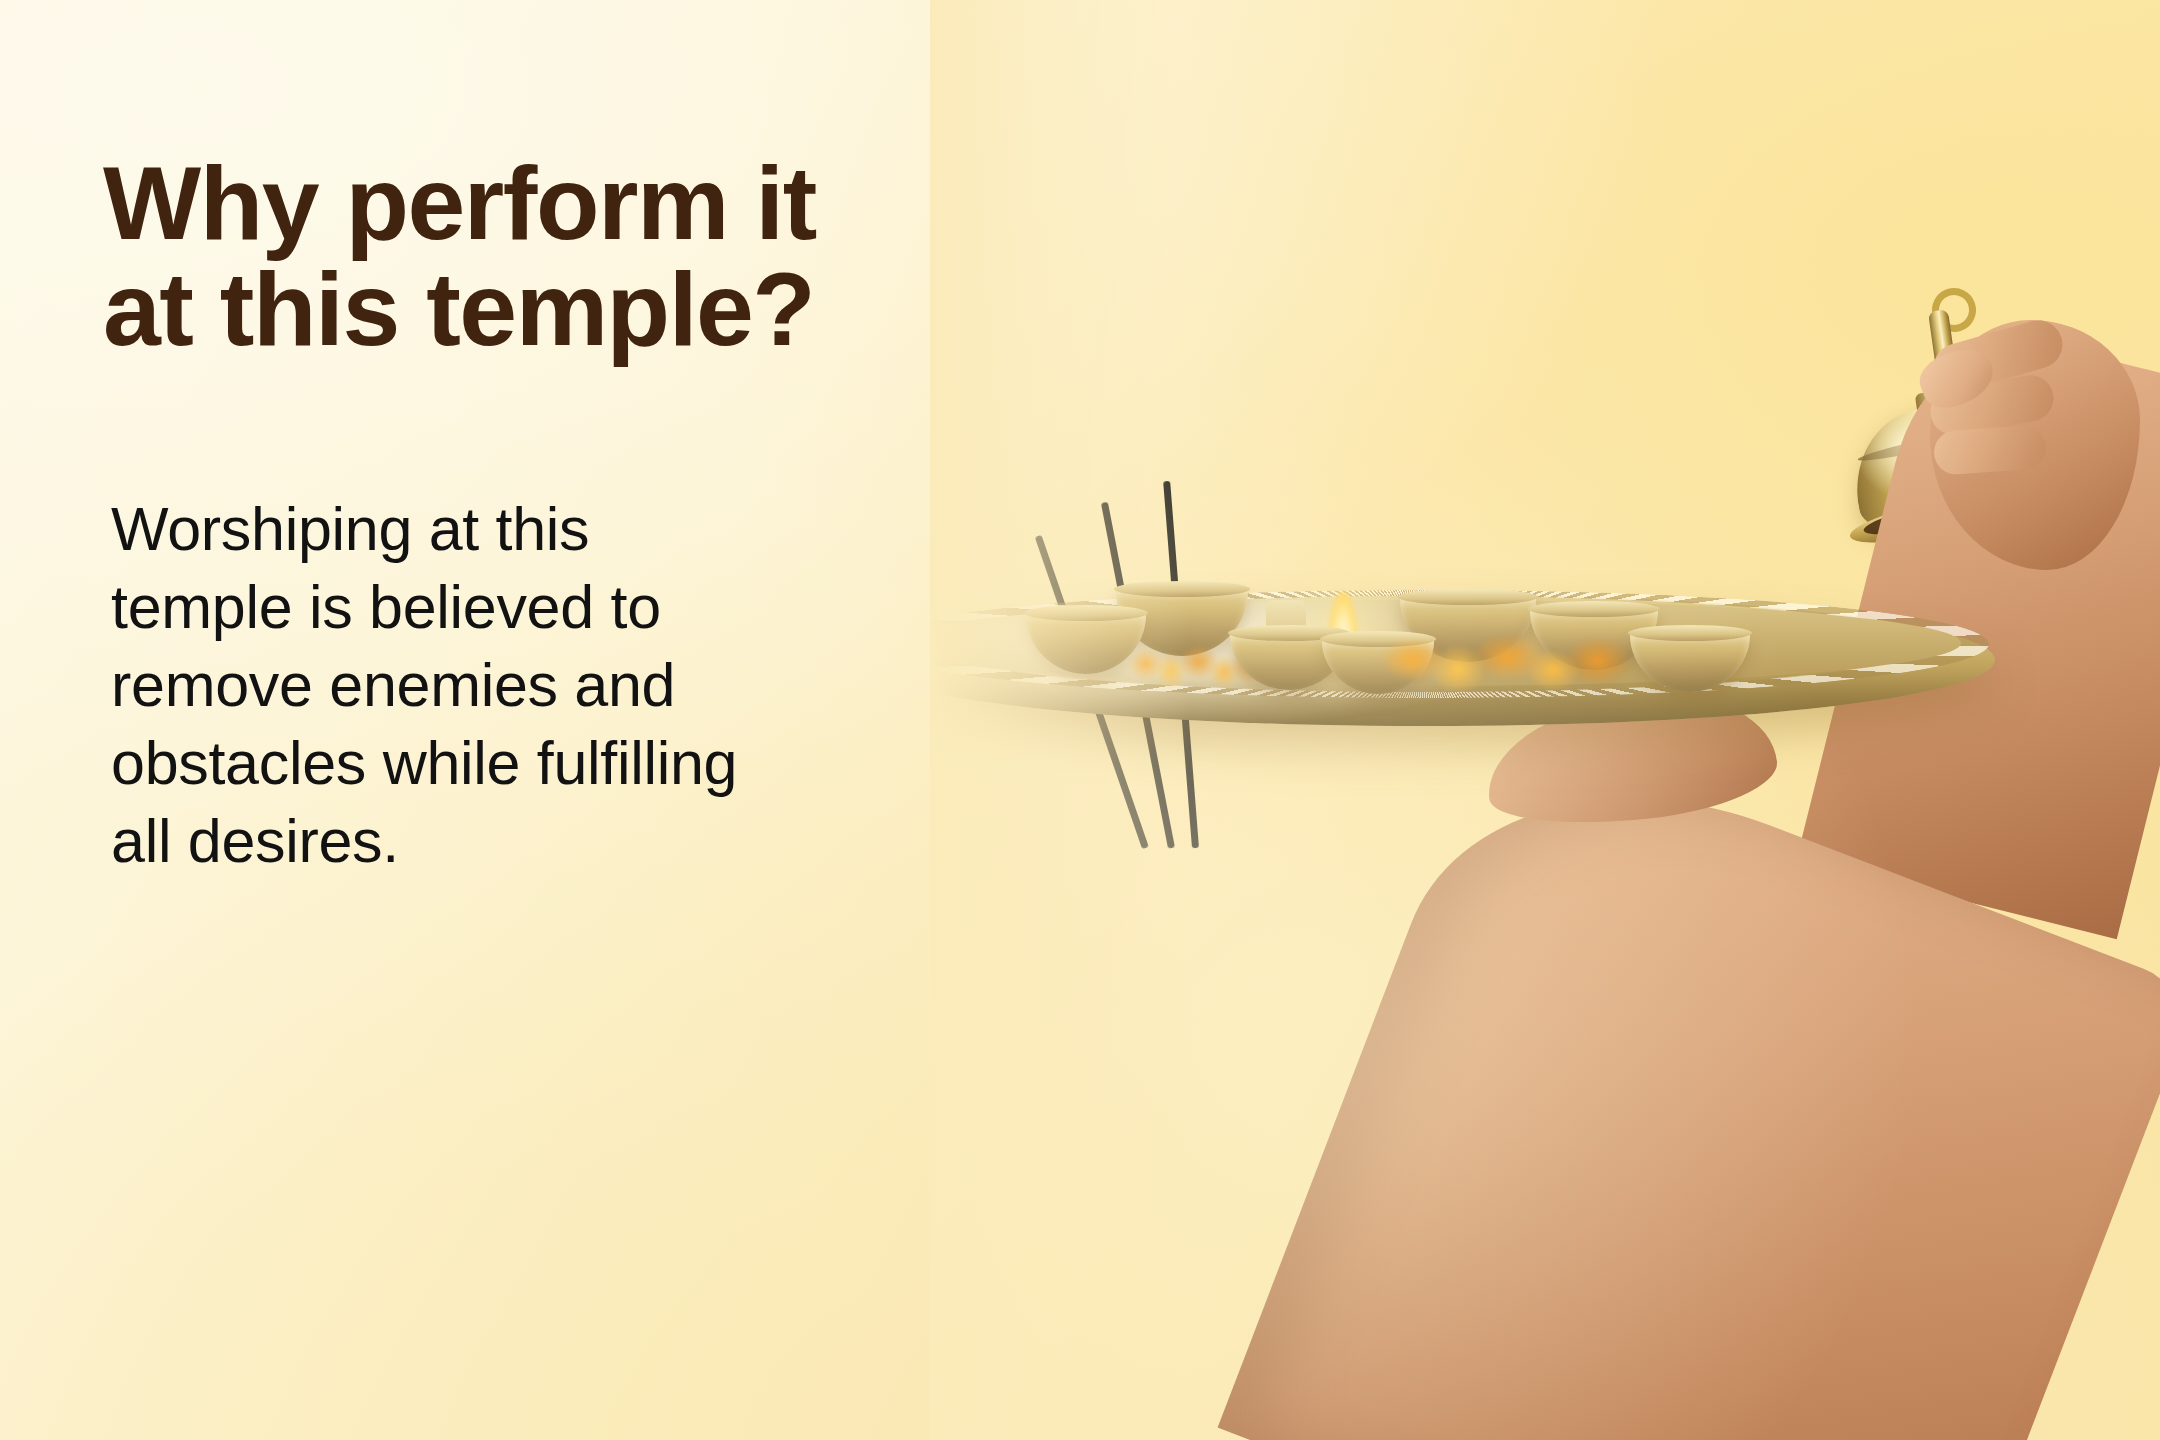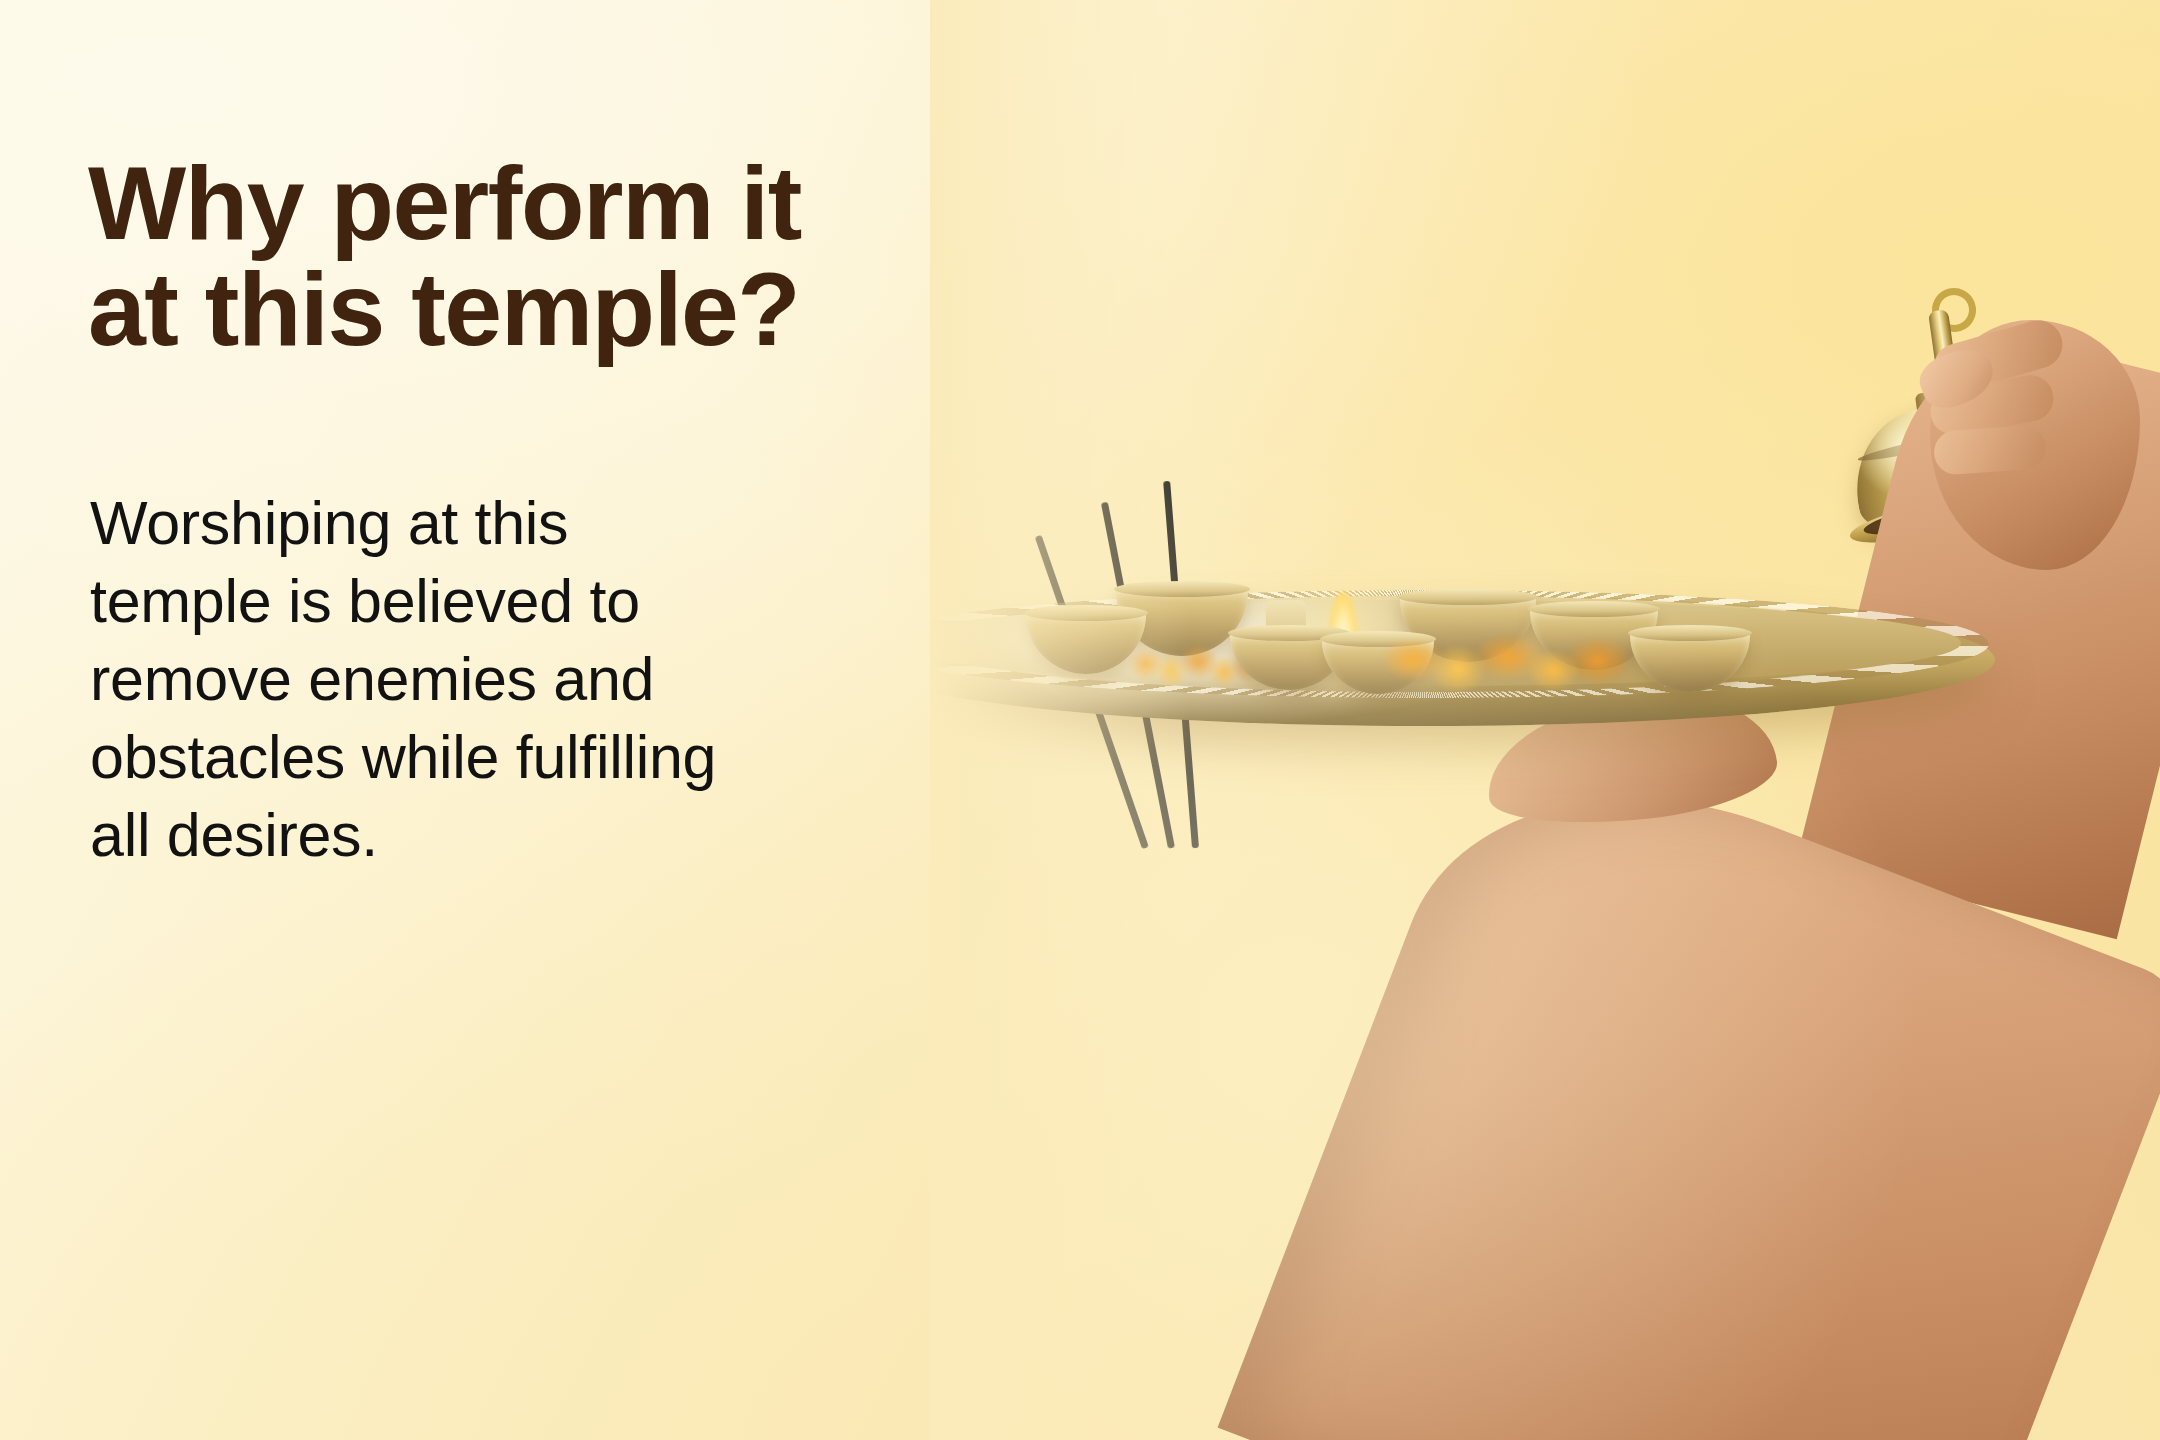--- a/index.html
+++ b/index.html
@@ -21,35 +21,35 @@
     background:
       radial-gradient(ellipse 120% 90% at 8% 6%, #FEFAEB 0%, rgba(254,250,235,0) 58%),
       radial-gradient(ellipse 95% 85% at 92% 18%, #FBE49B 0%, rgba(251,228,155,0) 62%),
       radial-gradient(ellipse 110% 70% at 60% 100%, #FAE9B4 0%, rgba(250,233,180,0) 70%),
       linear-gradient(118deg, #FDF8E4 0%, #FCF2CE 32%, #FBEBBA 58%, #FAE6A9 78%, #F9E29E 100%);
   }
 
   
   .text-col {
     position: absolute;
-    left: 88px;
+    left: 103px;
     top: 150px;
     width: 900px;
   }
   .headline {
     margin: 0;
     font-size: 104px;
     line-height: 1.02;
     font-weight: 700;
     letter-spacing: -1.5px;
     color: #40240F;
     white-space: pre-line;
   }
   .body-copy {
-    margin: 2px;
+    margin: 8px;
     padding-top: 120px;
     font-size: 61px;
     line-height: 1.28;
     font-weight: 500;
     letter-spacing: -0.3px;
     color: #121212;
     width: 660px;
   }
 
   

